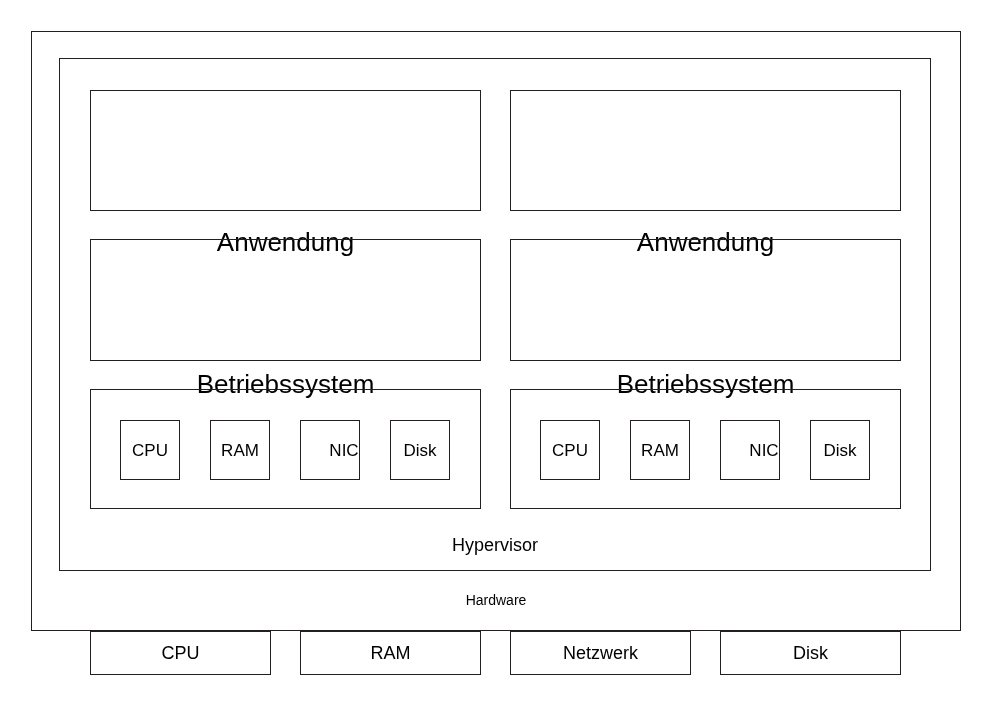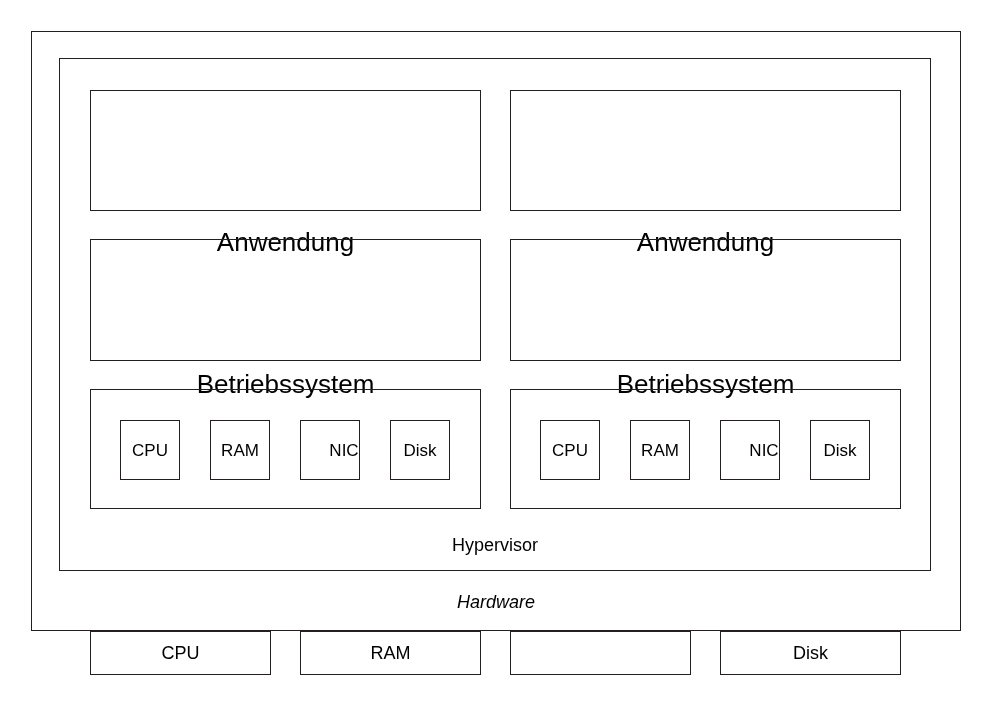--- a/index.html
+++ b/index.html
@@ -36,22 +36,21 @@
   #hardware-frame {
     left: 31px;
     top: 31px;
     width: 930px;
     height: 600px;
   }
   #hardware-frame-label {
     left: 31px;
     top: 593px;
     width: 930px;
-    font-size: 18px;
-    font-style: italic;
+    font-size: 14px;
   }
 
   
   #hypervisor-frame {
     left: 59px;
     top: 58px;
     width: 872px;
     height: 513px;
   }
   #hypervisor-frame-label {
@@ -202,17 +201,18 @@
     <div class="res-label res-label-3">Disk</div>
   </div>
 
   <div class="box hw-box hw-box-0"></div>
   <div class="lbl hw-label hw-label-0">CPU</div>
 
   <div class="box hw-box hw-box-1"></div>
   <div class="lbl hw-label hw-label-1">RAM</div>
 
   <div class="box hw-box hw-box-2"></div>
+  <div class="lbl hw-label hw-label-2">Netzwerk</div>
 
   <div class="box hw-box hw-box-3"></div>
   <div class="lbl hw-label hw-label-3">Disk</div>
 
 </div>
 
 </body></html>

